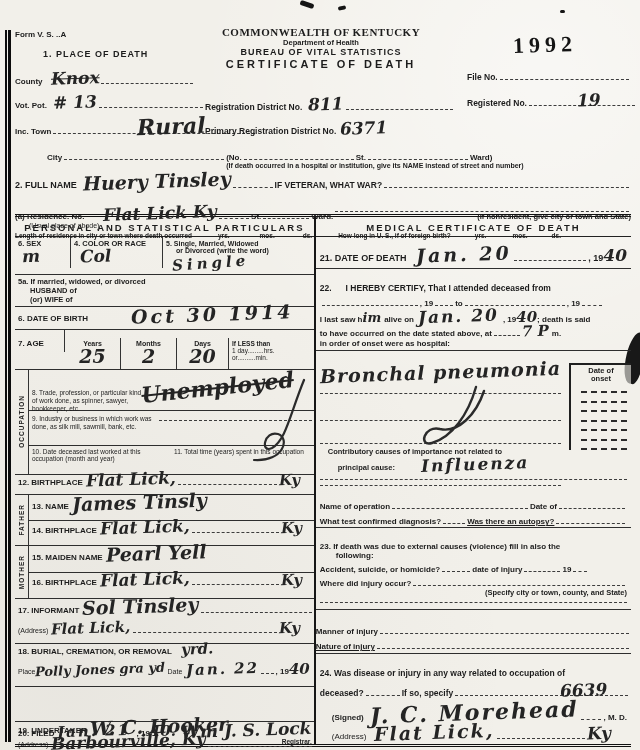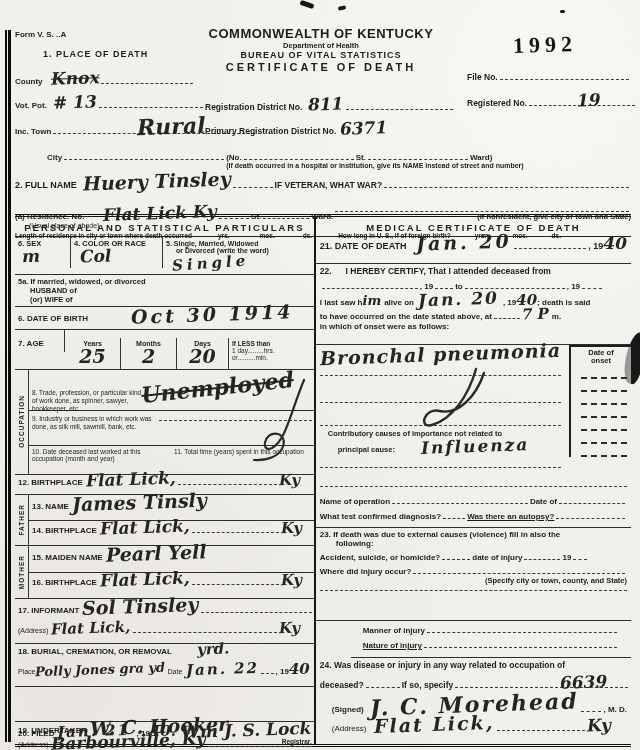--- a/index.html
+++ b/index.html
@@ -10,32 +10,32 @@
                    radial-gradient(circle at 10% 90%,rgba(120,115,105,.08),transparent 50%);
         pointer-events:none;}
   .leftbar{position:absolute;left:5px;top:30px;bottom:8px;width:6px;background:#0c0c0c;}
   .leftbar::after{content:"";position:absolute;left:2px;top:0;bottom:0;width:1px;background:#f2f0ea;}
   .form{position:absolute;left:15px;top:26px;width:616px;height:718px;}
   .header{position:relative;height:188px;}
   .hrow{position:absolute;display:flex;align-items:baseline;}
   .b{font-weight:700;}
   .t6{font-size:6.5px;}.t7{font-size:7px;}.t75{font-size:7.5px;}.t8{font-size:8px;}
   .t85{font-size:8.5px;}.t9{font-size:9px;}
-  .t11{font-size:11px;}.t12{font-size:13px;}
+  .t11{font-size:11px;}.t12{font-size:11px;font-family:Liberation Serif, serif;}
   .lead{display:inline-block;border-bottom:1.3px dashed #3c3c3c;height:9px;margin:0 2px;}
   .leadf{flex:1 1 auto;border-bottom:1.3px dashed #3c3c3c;height:9px;margin:0 2px;}
   .hw{font-family:"DejaVu Serif",serif;font-style:italic;font-weight:700;color:#242424;
       line-height:1;white-space:nowrap;display:inline-block;}
   .h13{font-size:13px;}.h15{font-size:15px;}.h17{font-size:17px;}.h19{font-size:19px;}.h22{font-size:22px;}
   .tilt{transform:rotate(-2deg);}
   .stamp{font-family:"Liberation Serif",serif;font-weight:700;font-size:22px;letter-spacing:5px;
          transform:rotate(-2deg);color:#141414;}
   .cols{display:flex;border-top:3px double #111;border-bottom:3px double #111;height:527px;}
   .colL{width:300px;border-right:2px solid #161616;display:flex;flex-direction:column;}
-  .colR{flex:1;display:flex;flex-direction:column;position:relative;}
+  .colR{flex:1;display:flex;flex-direction:column;position:relative;gap:12px;}
   .sechead{text-align:center;font-weight:700;font-size:9.5px;letter-spacing:2px;
            padding:5px 0 3px;border-bottom:1.5px solid #222;flex:0 0 auto;}
   .bb{border-bottom:1px solid #2e2e2e;}
   .row{display:flex;align-items:baseline;}
   .cell{padding:2px 3px;box-sizing:border-box;}
   .vr{border-right:1px solid #333;}
   .grp{display:flex;}
   .vs{flex:0 0 13px;border-right:1px solid #333;display:flex;align-items:center;justify-content:center;}
   .vs span{writing-mode:vertical-rl;transform:rotate(180deg);font-size:6.5px;font-weight:700;letter-spacing:1px;color:#222;}
   .grpbody{flex:1;display:flex;flex-direction:column;min-width:0;}
@@ -295,21 +295,21 @@
           </div>
           <div class="row" style="height:20px;">
             <span class="cell t7">(Address)</span>
             <span class="hw h15 tilt" style="margin-top:-4px;">Flat Lick,</span>
             <span class="leadf"></span>
             <span class="hw h15 tilt" style="margin:-4px 14px 0 0;">Ky</span>
           </div>
         </div>
 
         <div class="bb" style="height:42px;">
-          <div class="row" style="height:20px;gap:16px;">
+          <div class="row" style="height:20px;">
             <span class="cell t8 b">18. BURIAL, CREMATION, OR REMOVAL</span>
             <span class="hw h15 tilt" style="margin:-2px 0 0 6px;">yrd.</span>
           </div>
           <div class="row" style="height:22px;">
             <span class="cell t7">Place</span>
             <span class="hw h13 tilt" style="margin:-2px 0 0 -4px;">Polly Jones gra yd</span>
             <span class="t7" style="margin-left:3px;">Date</span>
             <span class="hw h15 tilt" style="margin:-2px 0 0 4px;letter-spacing:2px;">Jan. 22</span>
             <span class="leadf"></span>
             <span class="t8 b">, 19</span>
@@ -374,21 +374,21 @@
             <span class="t8 b" style="margin-left:4px;">, 19</span>
             <span class="hw h15" style="margin-top:-4px;">40</span>
             <span class="t8 b">; death is said</span>
           </div>
           <div class="row" style="margin-top:1px;">
             <span class="t8 b">to have occurred on the date stated above, at</span>
             <span class="lead" style="width:26px;"></span>
             <span class="hw h15 tilt" style="margin-top:-3px;">7 P</span>
             <span class="t8 b" style="margin-left:3px;">m.</span>
           </div>
-          <div class="t8 b">in which of onset were as follows:</div>
+          <div class="t8 b">in order of onset were as hospital:</div>
         </div>
 
         <div style="position:relative;height:148px;padding:0 4px;">
           <div class="onset">
             <div class="hd"><span>Date of</span><br>
                  <span>onset</span></div>
             <div class="odash"></div>
             <div class="odash"></div>
             <div class="odash"></div>
             <div class="odash"></div>
@@ -443,21 +443,21 @@
             <span class="lead" style="width:14px;"></span>
           </div>
           <div class="row" style="margin-top:2px;">
             <span class="t8 b">Where did injury occur?</span>
             <span class="leadf"></span>
           </div>
           <div class="t75 b" style="text-align:right;">(Specify city or town, county, and State)</div>
           <div style="margin-top:5px;border-bottom:1.3px dashed #3c3c3c;"></div>
         </div>
 
-        <div class="bb" style="height:32px;padding:2px 12px;margin-left:35px;">
+        <div class="bb" style="height:32px;padding:2px 0;">
           <div class="row">
             <span class="t8 b">Manner of injury</span>
             <span class="leadf"></span>
           </div>
           <div class="row" style="margin-top:3px;">
             <span class="t8 b" style="text-decoration:underline;">Nature of injury</span>
             <span class="leadf"></span>
           </div>
         </div>
 

